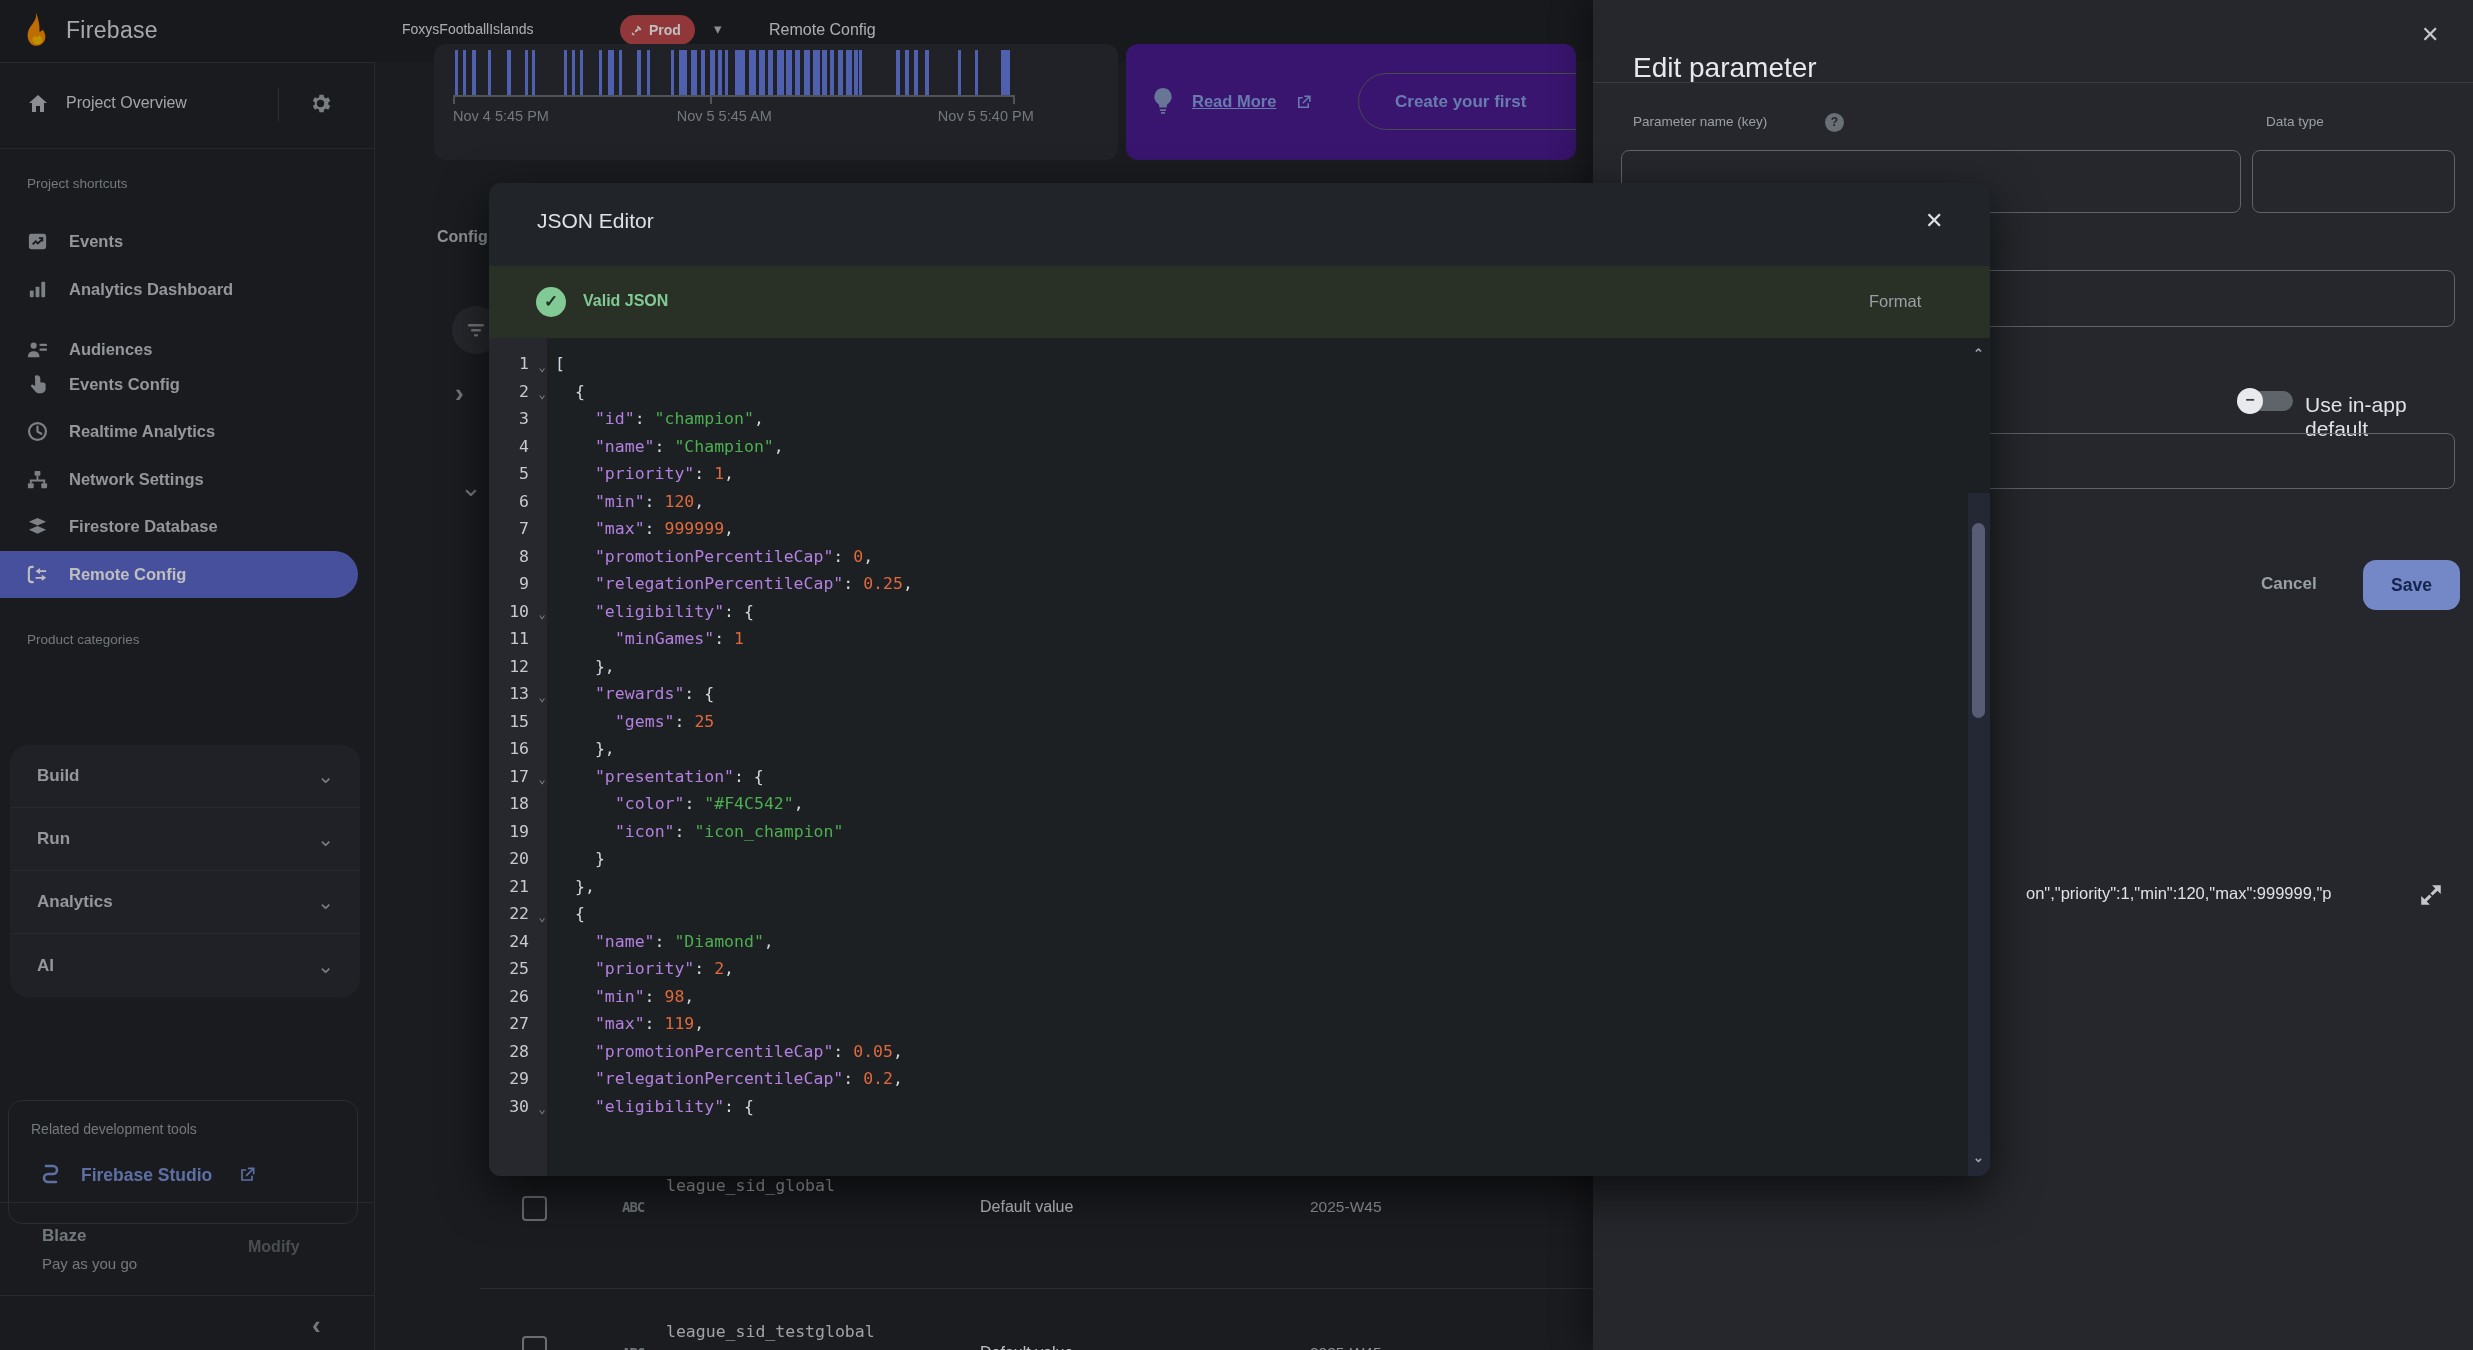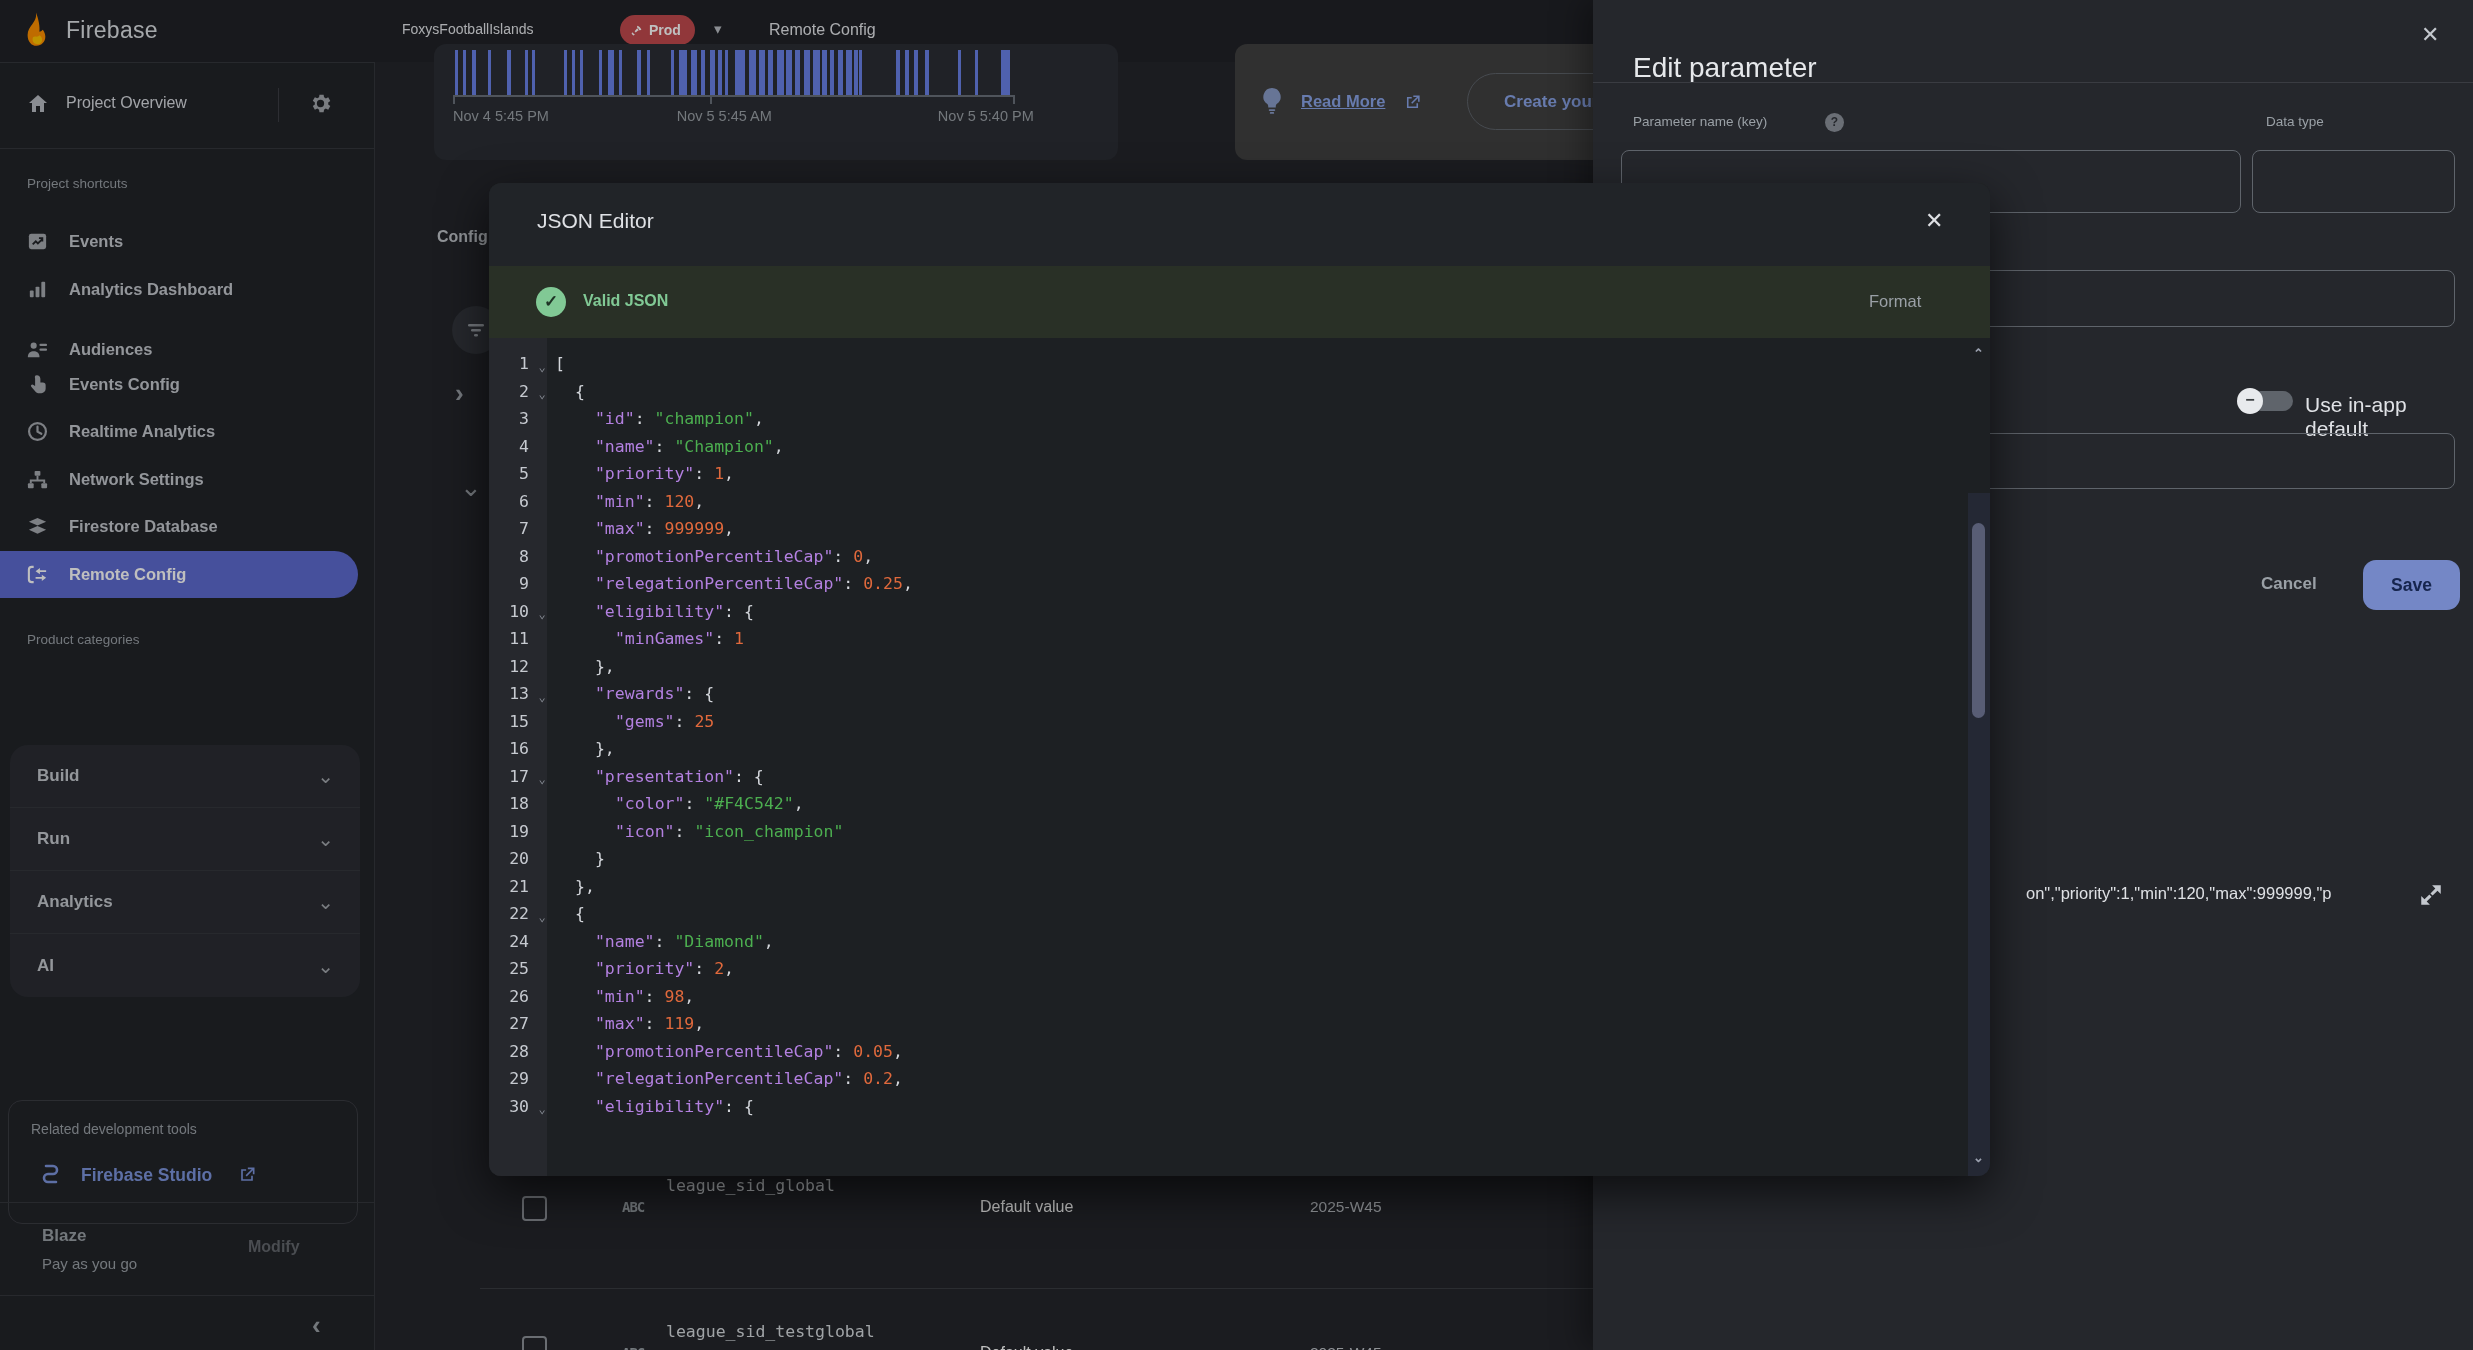--- a/index.html
+++ b/index.html
@@ -47,21 +47,21 @@
   #plan-action { left:248px; top:1176px; font-size:16px; font-weight:bold; color:#63676d; cursor:pointer; }
   #collapse-chevron { left:312px; top:1248px; font-size:26px; font-weight:bold; color:#9aa0a6; cursor:pointer; }
 
   
   #timeline-card { left:434px; top:44px; width:684px; height:116px; background:#2b2e34; border-radius:12px; z-index:1; }
   #spikes { left:19px; top:6px; width:561px; height:45px; }
   .spike { position:absolute; top:0; bottom:0; background:#6a82e8; }
   #axis-line { left:19px; top:51px; width:562px; height:1.5px; background:#6a707a; }
   .axis-tick { top:51px; width:1.5px; height:9px; background:#6a707a; }
   .axis-label { top:64px; font-size:14.5px; color:#9aa0a6; }
-  #promo-card { left:1235px; top:44px; width:450px; height:116px; background:#404040; border-radius:12px; z-index:1; overflow:hidden; }
+  #promo-card { left:1126px; top:44px; width:450px; height:116px; background:#4c1d95; border-radius:12px; z-index:1; overflow:hidden; }
   #bulb { left:24px; top:40px; width:26px; height:34px; color:#8a9cc8; }
   #read-more { left:66px; top:48px; font-size:16.5px; font-weight:bold; color:#8aa4e8; text-decoration:underline; cursor:pointer; }
   #read-ext { left:168px; top:49px; width:19px; height:19px; color:#8aa4e8; }
   #cta-btn { left:232px; top:29px; width:260px; height:57px; border:1px solid #5f646b; border-radius:29px; display:flex; align-items:center; padding-left:36px; font-size:17px; font-weight:bold; color:#8aa4e8; cursor:pointer; }
   #config-tab { left:437px; top:228px; font-size:16px; font-weight:bold; color:#c0c4ca; z-index:1; }
   #filter-circle { left:452px; top:306px; width:48px; height:48px; border-radius:50%; background:#33363c; z-index:1; }
   #filter-circle .f-icon { position:absolute; left:12px; top:12px; width:24px; height:24px; color:#9ba0a7; }
   #row-chevron-right { left:455px; top:378px; font-size:26px; font-weight:bold; color:#9ba0a7; z-index:1; cursor:pointer; }
   #row-chevron-down { left:460px; top:472px; font-size:26px; color:#9ba0a7; z-index:1; cursor:pointer; }
 

